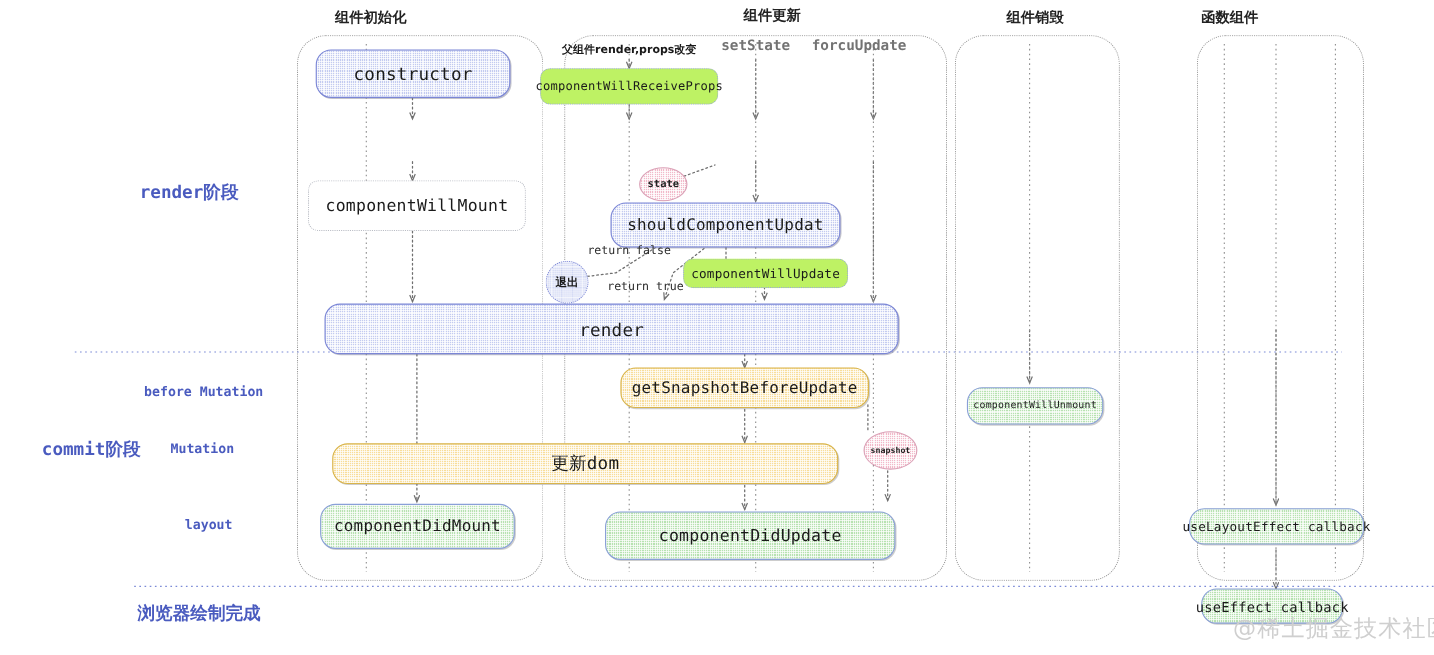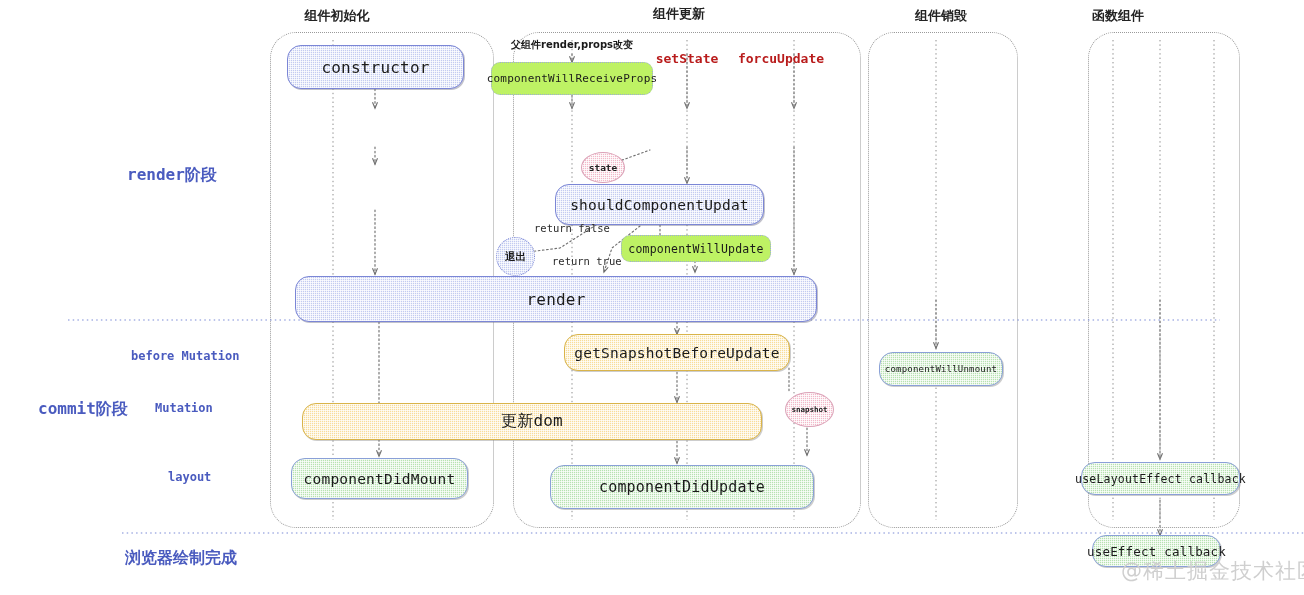--- a/index.html
+++ b/index.html
@@ -97,21 +97,21 @@
   }
   .phase-big{
     font-size:16px;font-weight:700;color:#4a5bbf;
     font-family:"DejaVu Sans Mono","Liberation Mono",monospace;
   }
   .phase-sm{
     font-size:12px;font-weight:700;color:#4a5bbf;
     font-family:"DejaVu Sans Mono","Liberation Mono",monospace;
   }
   .trigger{
-    font-size:13px;font-weight:700;color:#b91c1c;margin-top:17px;
+    font-size:13px;font-weight:700;color:#737373;
   }
   .trigger-cn{
     font-size:10px;font-weight:700;color:#1a1a1a;
     font-family:"DejaVu Sans","Liberation Sans",sans-serif;
   }
   .edge-lbl{
     font-size:10.5px;font-weight:400;color:#2a2a2a;
   }
   .watermark{
     position:absolute;font-size:21px;color:#cfcfcf;
@@ -198,21 +198,21 @@
       <path d="M1214,40 L1214,520"></path>
     </g>
 
     <g stroke="#7b8ad6" stroke-width="1.1" fill="none" stroke-dasharray="1.5 3.2">
       <path d="M68,320 L1220,320"></path>
       <path d="M122,533 L1304,533"></path>
     </g>
   </svg>
 
   <div class="tl grp-title" style="left:337px;top:7px;transform:translateX(-50%);">组件初始化</div>
-  <div class="tl grp-title" style="left:679px;top:5px;transform:translateX(-50%);">组件更新</div>
+  <div class="tl grp-title" style="left:702px;top:5px;transform:translateX(-50%);">组件更新</div>
   <div class="tl grp-title" style="left:941px;top:7px;transform:translateX(-50%);">组件销毁</div>
   <div class="tl grp-title" style="left:1118px;top:7px;transform:translateX(-50%);">函数组件</div>
 
   <div class="tl phase-big" style="left:127px;top:165px;">render阶段</div>
   <div class="tl phase-big" style="left:38px;top:399px;">commit阶段</div>
   <div class="tl phase-sm" style="left:131px;top:349px;">before Mutation</div>
   <div class="tl phase-sm" style="left:155px;top:401px;">Mutation</div>
   <div class="tl phase-sm" style="left:168px;top:470px;">layout</div>
   <div class="tl phase-big" style="left:125px;top:548px;">浏览器绘制完成</div>
 
@@ -222,20 +222,23 @@
 
   <div class="node n-blue" style="left:287px;top:45px;width:177px;height:44px;font-size:16px;">
     <span class="lbl">constructor</span>
   </div>
 
   <div class="node n-ghost" style="left:491px;top:62px;width:162px;height:33px;font-size:11px;">
     <span class="lbl">componentWillReceiveProps</span>
   </div>
 
 
+  <div class="node n-ghost-gray" style="left:280px;top:164px;width:198px;height:46px;font-size:15px;">
+    <span class="lbl">componentWillMount</span>
+  </div>
 
   <div class="node n-blue" style="left:555px;top:184px;width:209px;height:41px;font-size:14.5px;">
     <span class="lbl">shouldComponentUpdat</span>
   </div>
 
   <div class="node n-ghost" style="left:621px;top:235px;width:150px;height:27px;font-size:11.5px;">
     <span class="lbl">componentWillUpdate</span>
   </div>
 
   <div class="node n-blue" style="left:295px;top:276px;width:522px;height:46px;font-size:16px;">

